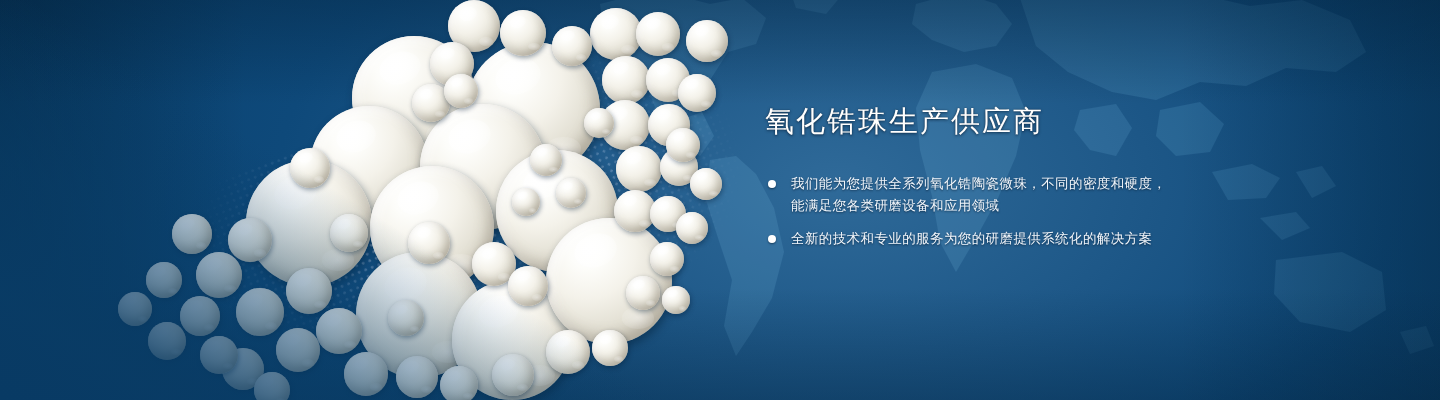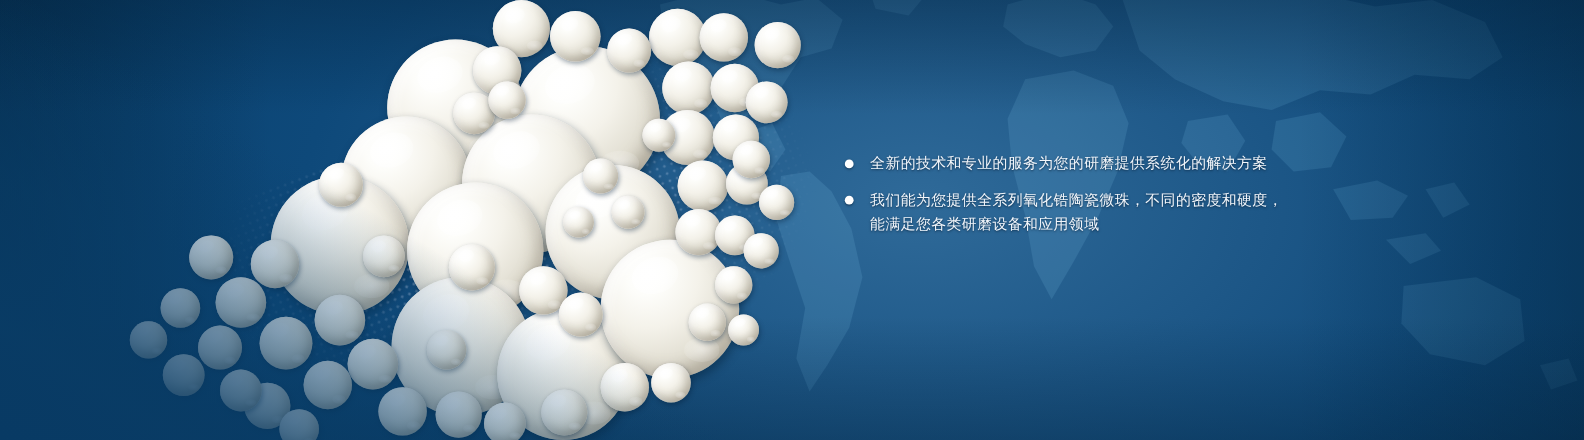--- a/index.html
+++ b/index.html
@@ -261,26 +261,27 @@
     <div class="bead sm" style="left:690px;top:168px;width:32px;height:32px;"></div>
     <div class="bead sm" style="left:676px;top:212px;width:32px;height:32px;"></div>
     <div class="bead sm" style="left:650px;top:242px;width:34px;height:34px;"></div>
     <div class="bead sm" style="left:626px;top:276px;width:34px;height:34px;"></div>
     <div class="bead sm" style="left:662px;top:286px;width:28px;height:28px;"></div>
 
     <div class="bead-fade"></div>
   </div>
 
   <div class="copy">
+    <h1 class="headline">氧化锆珠生产供应商</h1>
     <ul class="bullets">
-      <li class="bullet">
-        <span class="dot"></span>
-        <span class="bullet-line">全新的技术和专业的服务为您的研磨提供系统化的解决方案</span>
-      </li>
       <li class="bullet">
         <span class="dot"></span>
         <span class="bullet-line">我们能为您提供全系列氧化锆陶瓷微珠，不同的密度和硬度，</span>
         <span class="bullet-line">能满足您各类研磨设备和应用领域</span>
       </li>
+      <li class="bullet">
+        <span class="dot"></span>
+        <span class="bullet-line">全新的技术和专业的服务为您的研磨提供系统化的解决方案</span>
+      </li>
     </ul>
   </div>
 
 </div>
 
 </body></html>

